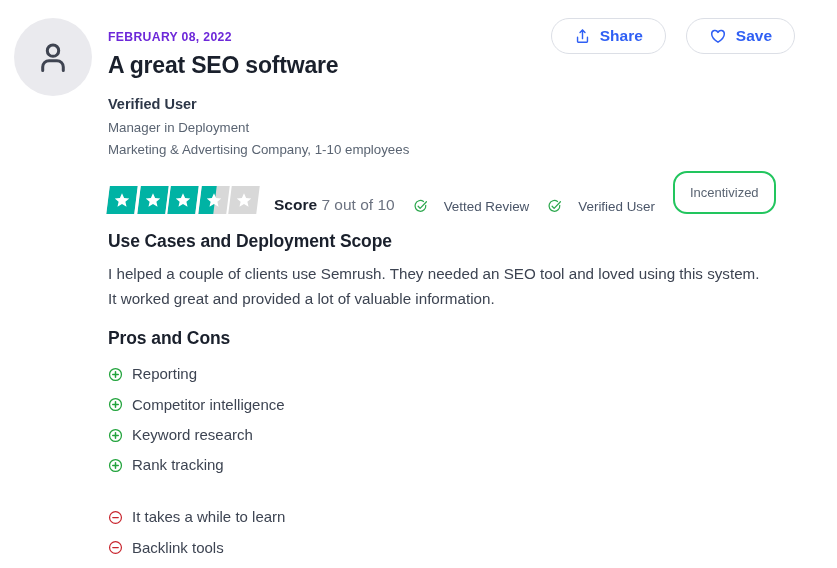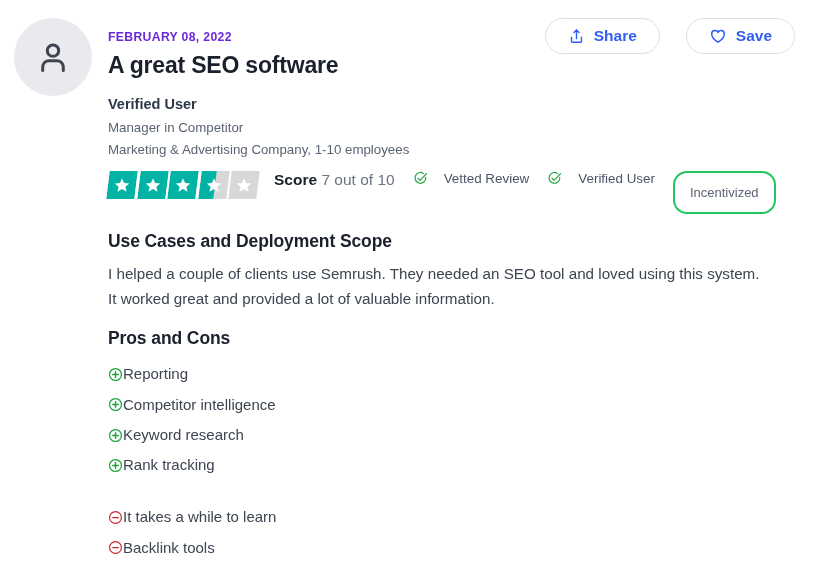--- a/index.html
+++ b/index.html
@@ -44,21 +44,21 @@
     margin-right: 40px;
     padding-top: 6px;
   }
 
   
   .actions {
     position: absolute;
     right: 42px;
     top: 18px;
     display: flex;
-    gap: 26px;
+    gap: 20px;
   }
   .action-btn {
     display: inline-flex;
     align-items: center;
     justify-content: center;
     gap: 9px;
     height: 36px;
     padding: 0 22px;
     border: 1px solid #dcdfe6;
     border-radius: 20px;
@@ -102,21 +102,21 @@
   .reviewer-line {
     font-size: 13.3px;
     color: #5a6472;
     margin: 0 0 3px 0;
     line-height: 1.45;
   }
 
   
   .rating-row {
     display: flex;
-    align-items: flex-start;
+    align-items: flex-end;
     margin-top: 12px;
     flex-wrap: nowrap;
   }
   .stars {
     display: flex;
     gap: 2.5px;
     margin-right: 16px;
   }
   .star-box {
     width: 28px;
@@ -181,20 +181,21 @@
     line-height: 1.62;
     color: #3d4452;
     margin: 0;
     max-width: 652px;
   }
 
   .prolist { list-style: none; margin: 6px 0 0 0; padding: 0; }
   .prolist li {
     display: flex;
     align-items: center;
+    gap: 9px;
     font-size: 15px;
     color: #3d4452;
     line-height: 1.35;
     padding: 5px 0;
   }
   .prolist li svg { display: block; flex: none; }
   .conlist { margin-top: 22px; }
 </style>
 </head>
 <body>
@@ -230,21 +231,21 @@
       <span>Save</span>
     </button>
   </div>
 
   <div class="content">
 
     <p class="date">FEBRUARY 08, 2022</p>
     <h1 class="title">A great SEO software</h1>
 
     <p class="reviewer-name">Verified User</p>
-    <p class="reviewer-line">Manager in Competitor</p>
+    <p class="reviewer-line">Manager in Deployment</p>
     <p class="reviewer-line">Marketing &amp; Advertising Company, 1-10 employees</p>
 
     <div class="rating-row">
 
       <div class="stars">
         <span class="star-box">
           <span class="fill" style="width:100%"></span>
           <svg width="17" height="17" viewBox="0 0 24 24" fill="#ffffff">
             <polygon points="12,2.5 15,9.2 22.2,9.8 16.8,14.6 18.4,21.6 12,17.8 5.6,21.6 7.2,14.6 1.8,9.8 9,9.2"></polygon>
           </svg>

